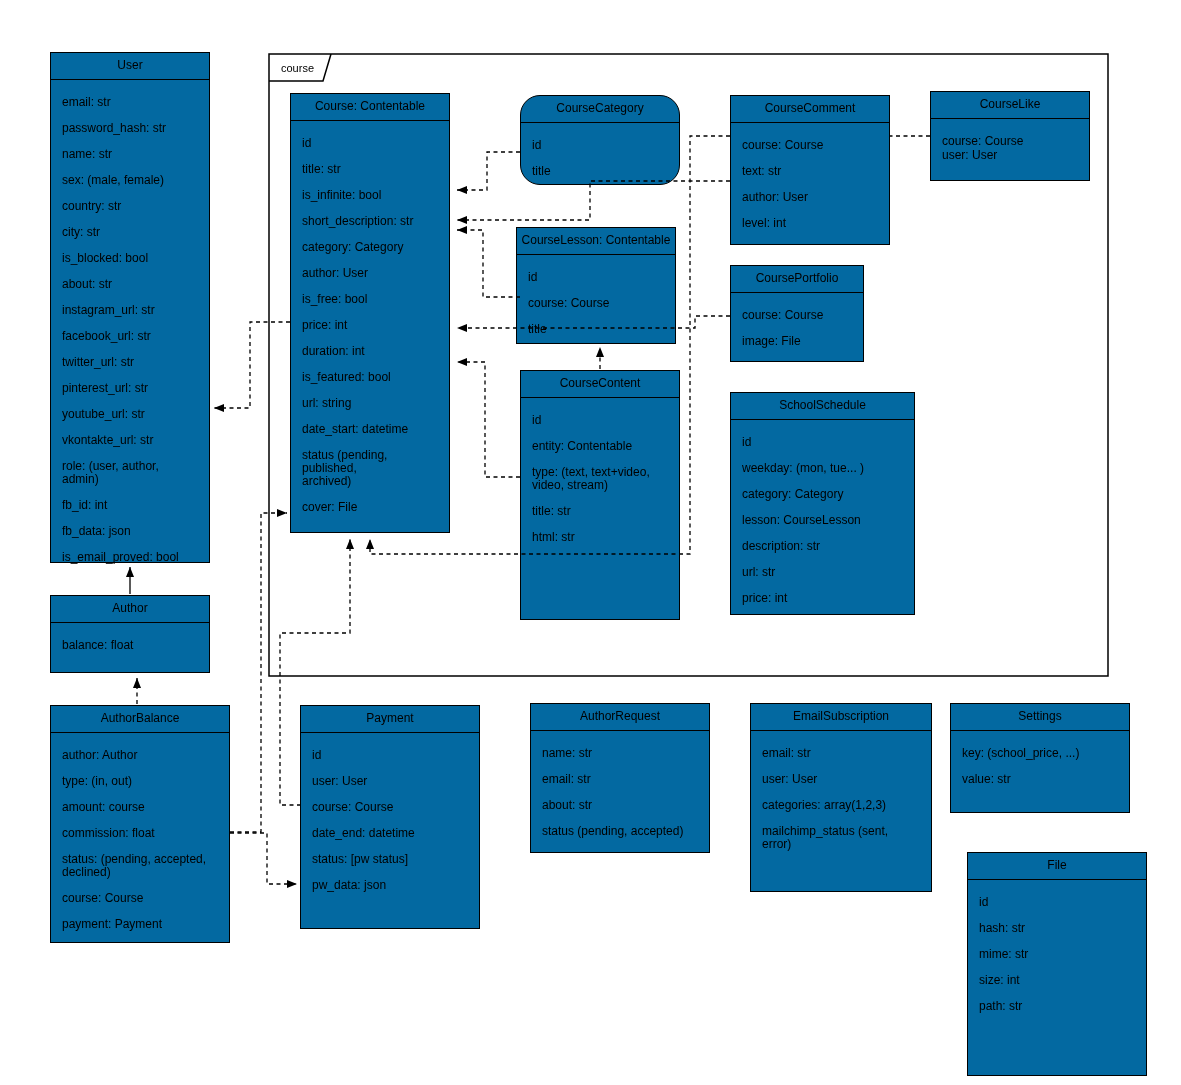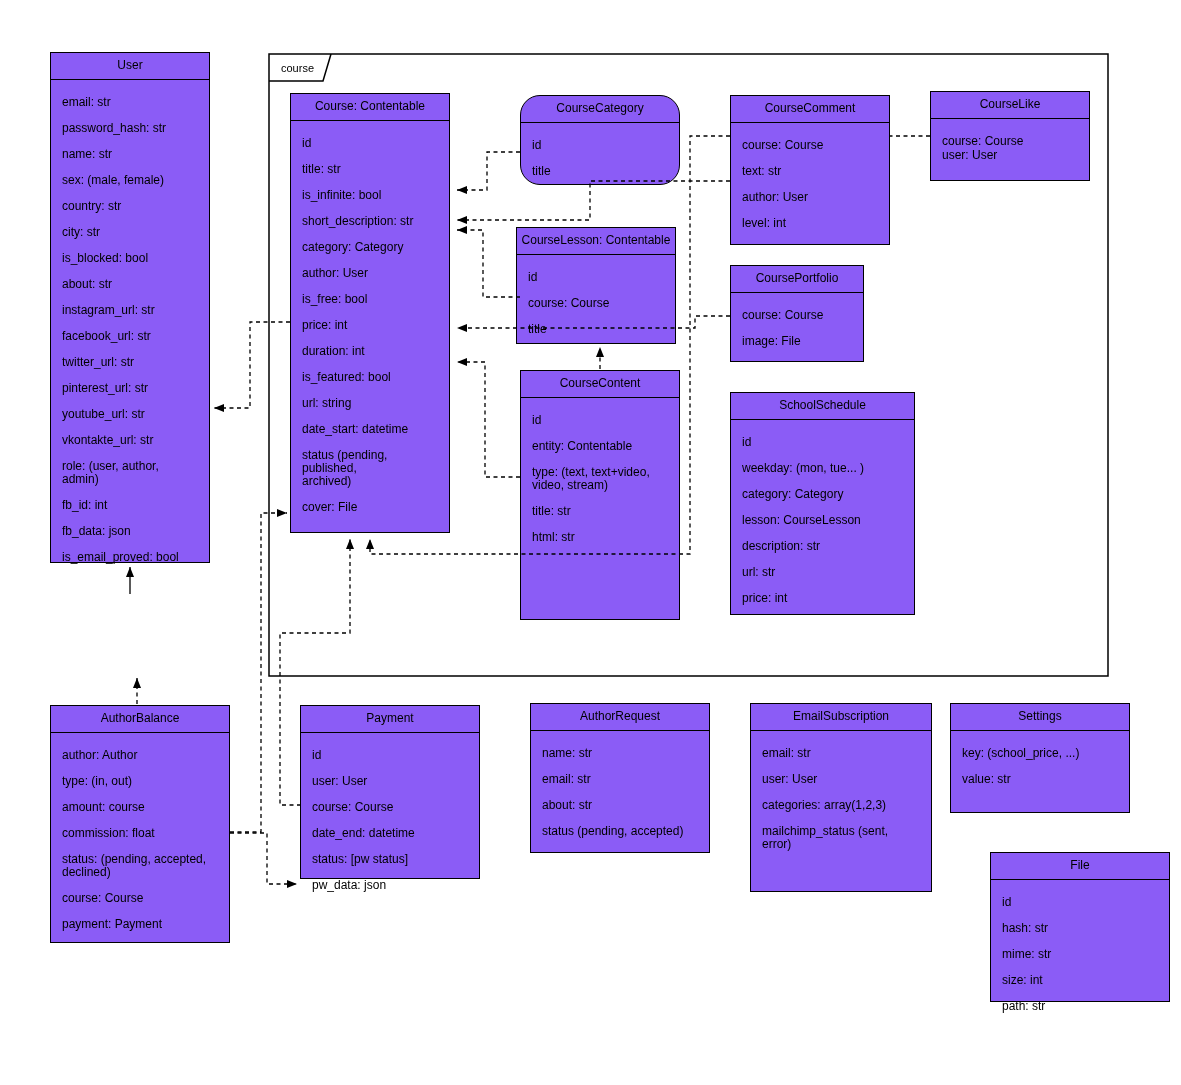--- a/index.html
+++ b/index.html
@@ -1,18 +1,18 @@
 <!DOCTYPE html>
 <html><head>
 <meta charset="utf-8">
 <style>
   html,body{margin:0;padding:0;background:#ffffff;}
   #stage{position:relative;width:1181px;height:1085px;background:#ffffff;overflow:hidden;
          font-family:"Liberation Sans","DejaVu Sans",sans-serif;color:#000;}
-  .entity-box{position:absolute;box-sizing:border-box;background:#8b5cf6;
+  .entity-box{position:absolute;box-sizing:border-box;background:#0369a1;
               border:1.5px solid #000;z-index:1;}
   .entity-title{height:26px;line-height:25px;border-bottom:1.5px solid #000;
                 text-align:center;font-size:12px;white-space:nowrap;overflow:hidden;}
   .entity-fields{padding:16px 11px 0 11px;}
   .entity-field{font-size:12px;line-height:13px;margin-bottom:13px;white-space:pre-line;}
   .entity-fields.tight .entity-field{margin-bottom:1px;}
   #connector-layer{position:absolute;left:0;top:0;z-index:2;pointer-events:none;}
   .frame-label{position:absolute;left:281px;top:62px;font-size:11px;line-height:13px;
                z-index:1;white-space:nowrap;}
 </style>
@@ -61,20 +61,26 @@
         <div class="entity-field">twitter_url: str</div>
         <div class="entity-field">pinterest_url: str</div>
         <div class="entity-field">youtube_url: str</div>
         <div class="entity-field">vkontakte_url: str</div>
         <div class="entity-field">role: (user, author, admin)</div>
         <div class="entity-field">fb_id: int</div>
         <div class="entity-field">fb_data: json</div>
         <div class="entity-field">is_email_proved: bool</div>
       </div>
     </div>
+    <div class="entity-box" style="left: 50px; top: 595px; width: 160px; height: 78px;">
+      <div class="entity-title">Author</div>
+      <div class="entity-fields">
+        <div class="entity-field">balance: float</div>
+      </div>
+    </div>
     <div class="entity-box" style="left: 50px; top: 705px; width: 180px; height: 238px;">
       <div class="entity-title">AuthorBalance</div>
       <div class="entity-fields">
         <div class="entity-field">author: Author</div>
         <div class="entity-field">type: (in, out)</div>
         <div class="entity-field">amount: course</div>
         <div class="entity-field">commission: float</div>
         <div class="entity-field">status: (pending, accepted,
 declined)</div>
         <div class="entity-field">course: Course</div>
@@ -155,21 +161,21 @@
       <div class="entity-fields">
         <div class="entity-field">id</div>
         <div class="entity-field">weekday: (mon, tue... )</div>
         <div class="entity-field">category: Category</div>
         <div class="entity-field">lesson: CourseLesson</div>
         <div class="entity-field">description: str</div>
         <div class="entity-field">url: str</div>
         <div class="entity-field">price: int</div>
       </div>
     </div>
-    <div class="entity-box" style="left: 300px; top: 705px; width: 180px; height: 174px;">
+    <div class="entity-box" style="left: 300px; top: 705px; width: 180px; height: 224px;">
       <div class="entity-title">Payment</div>
       <div class="entity-fields">
         <div class="entity-field">id</div>
         <div class="entity-field">user: User</div>
         <div class="entity-field">course: Course</div>
         <div class="entity-field">date_end: datetime</div>
         <div class="entity-field">status: [pw status]</div>
         <div class="entity-field">pw_data: json</div>
       </div>
     </div>
@@ -191,21 +197,21 @@
         <div class="entity-field">mailchimp_status (sent, error)</div>
       </div>
     </div>
     <div class="entity-box" style="left: 950px; top: 703px; width: 180px; height: 110px;">
       <div class="entity-title">Settings</div>
       <div class="entity-fields">
         <div class="entity-field">key: (school_price, ...)</div>
         <div class="entity-field">value: str</div>
       </div>
     </div>
-    <div class="entity-box" style="left: 990px; top: 852px; width: 180px; height: 150px;">
+    <div class="entity-box" style="left: 967px; top: 852px; width: 180px; height: 224px;">
       <div class="entity-title">File</div>
       <div class="entity-fields">
         <div class="entity-field">id</div>
         <div class="entity-field">hash: str</div>
         <div class="entity-field">mime: str</div>
         <div class="entity-field">size: int</div>
         <div class="entity-field">path: str</div>
       </div>
     </div>
   </div>

